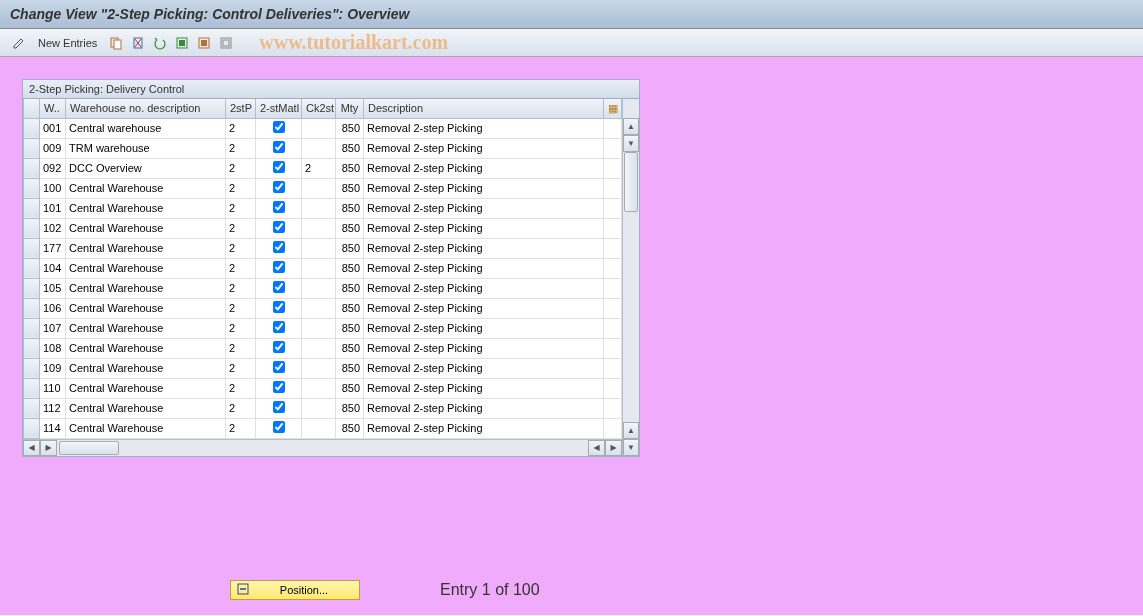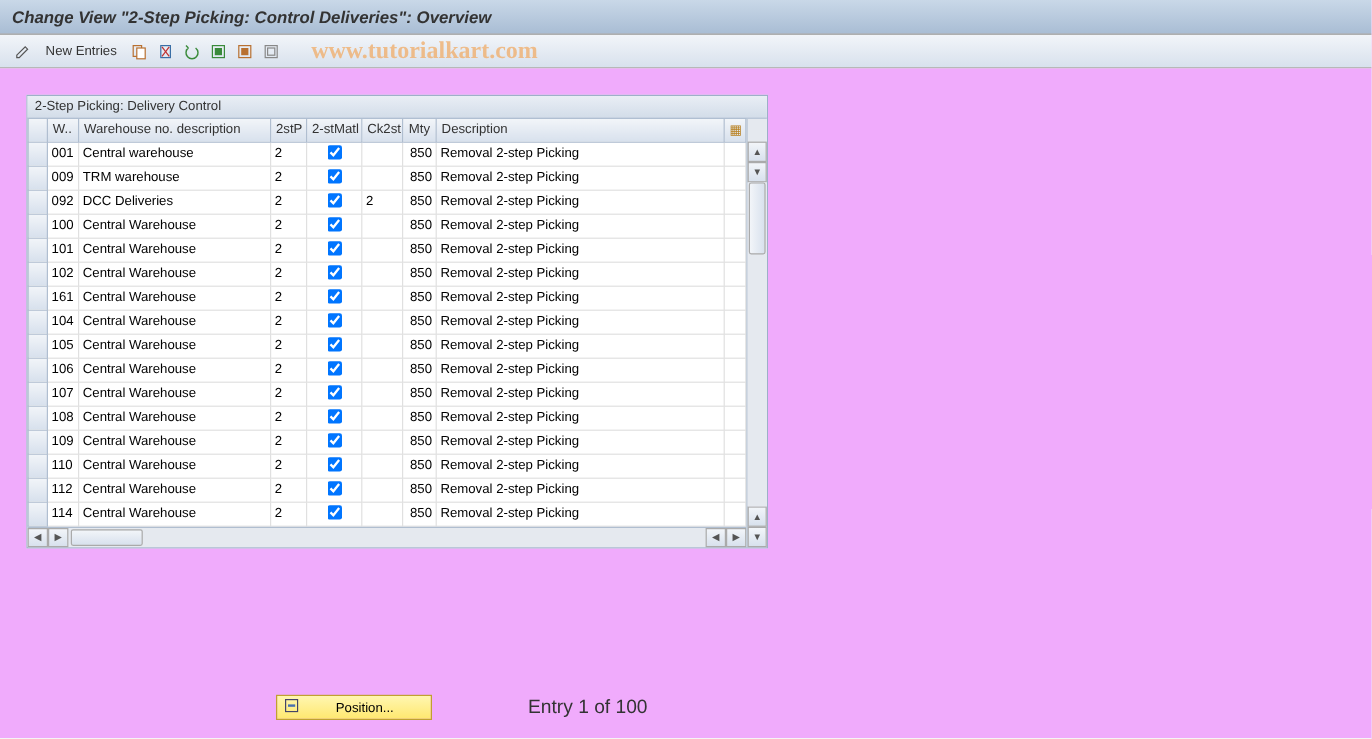--- a/index.html
+++ b/index.html
@@ -286,21 +286,21 @@
                 <td>2</td>
                 <td class="chk"><input type="checkbox" checked="" style=""></td>
                 <td></td>
                 <td class="numcell">850</td>
                 <td>Removal 2-step Picking</td>
                 <td></td>
               </tr>
               <tr>
                 <td class="rowsel"></td>
                 <td>092</td>
-                <td>DCC Deliveries</td>
+                <td>DCC Overview</td>
                 <td>2</td>
                 <td class="chk"><input type="checkbox" checked="" style=""></td>
                 <td>2</td>
                 <td class="numcell">850</td>
                 <td>Removal 2-step Picking</td>
                 <td></td>
               </tr>
               <tr>
                 <td class="rowsel"></td>
                 <td>100</td>
@@ -329,21 +329,21 @@
                 <td>Central Warehouse</td>
                 <td>2</td>
                 <td class="chk"><input type="checkbox" checked="" style=""></td>
                 <td></td>
                 <td class="numcell">850</td>
                 <td>Removal 2-step Picking</td>
                 <td></td>
               </tr>
               <tr>
                 <td class="rowsel"></td>
-                <td>161</td>
+                <td>177</td>
                 <td>Central Warehouse</td>
                 <td>2</td>
                 <td class="chk"><input type="checkbox" checked="" style=""></td>
                 <td></td>
                 <td class="numcell">850</td>
                 <td>Removal 2-step Picking</td>
                 <td></td>
               </tr>
               <tr>
                 <td class="rowsel"></td>

